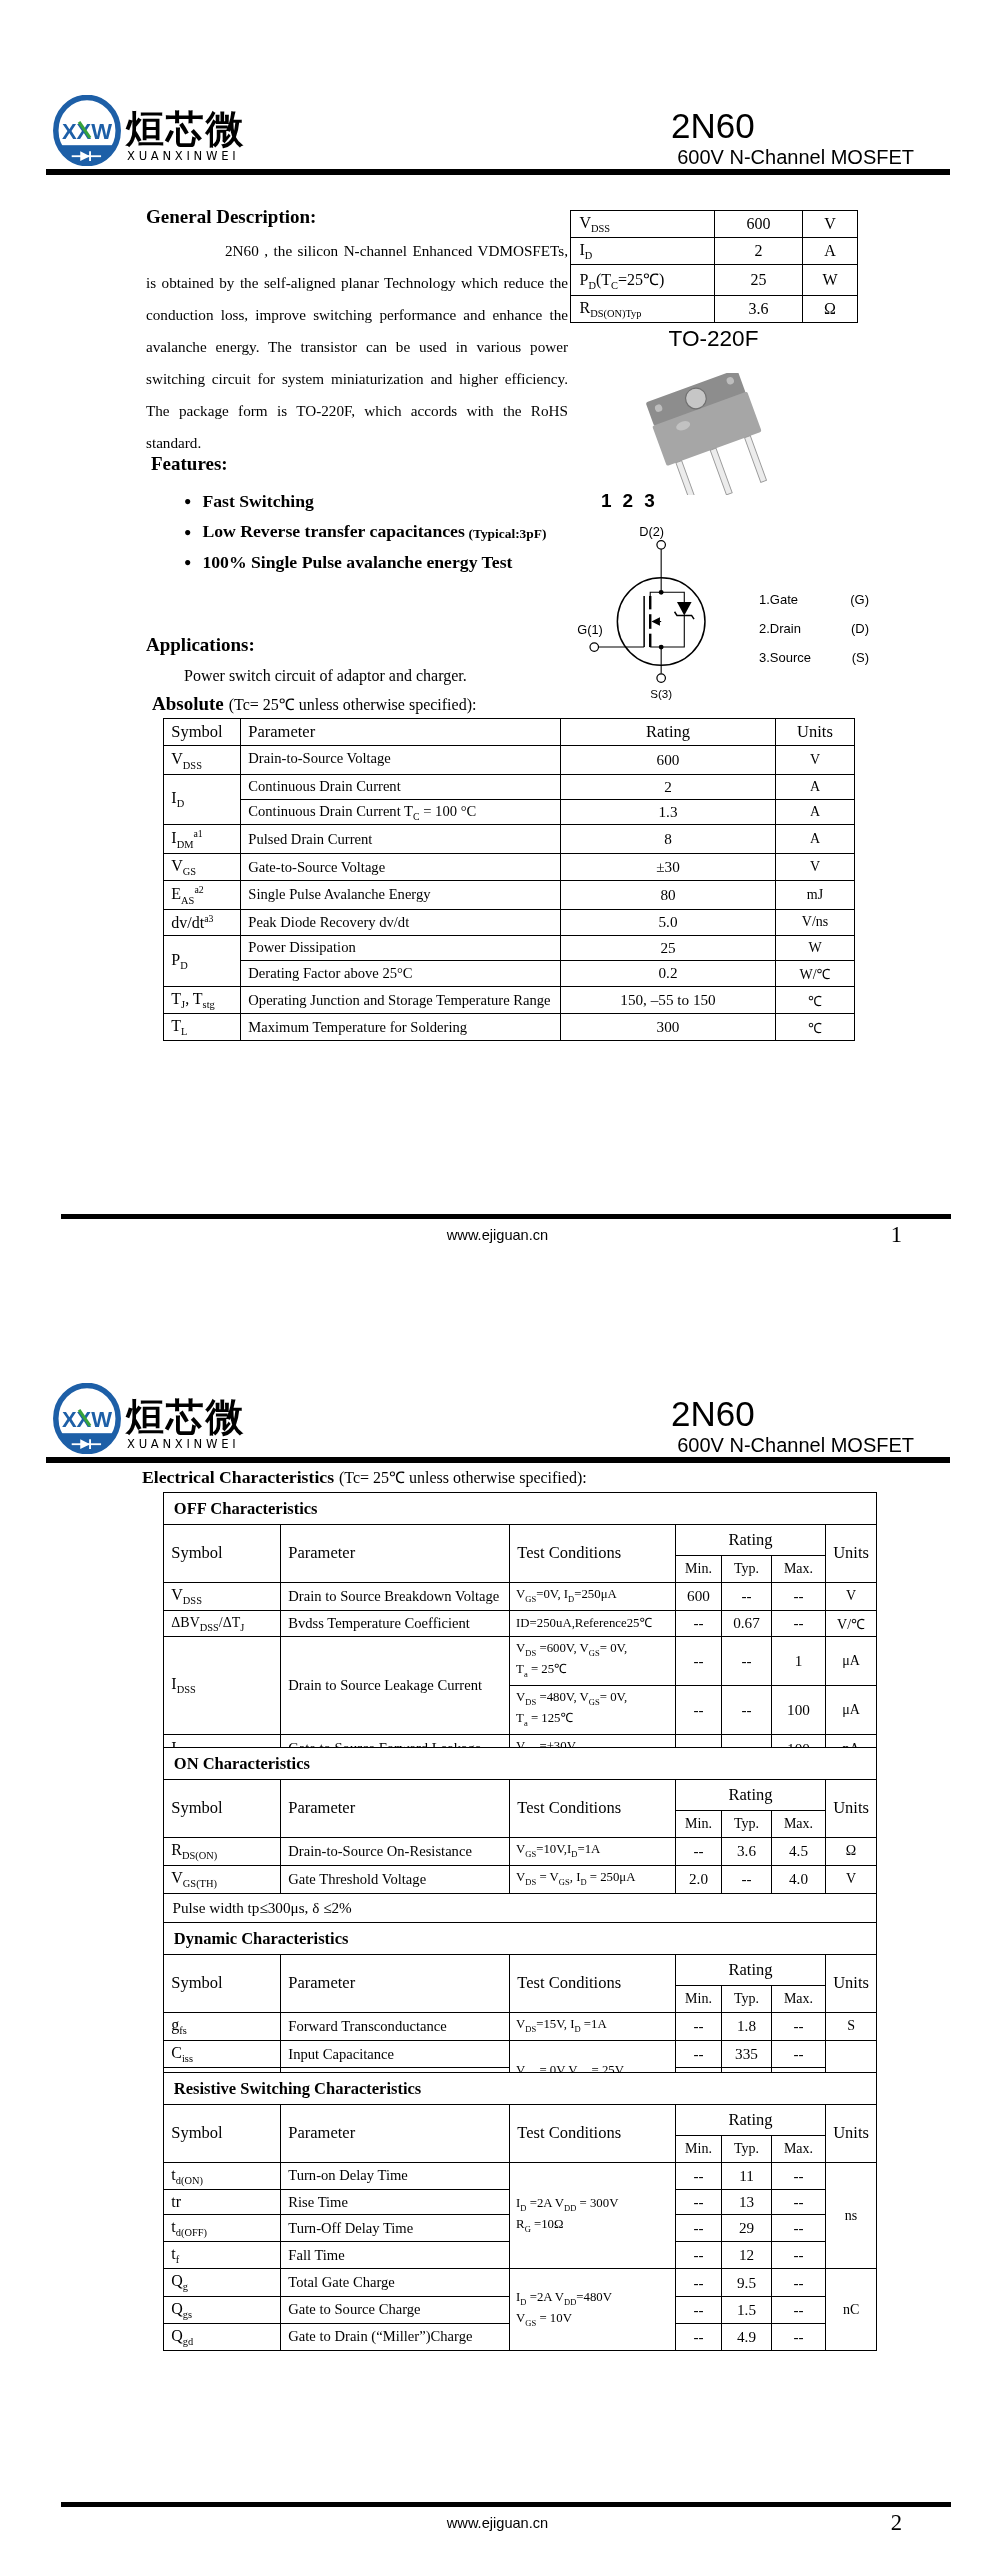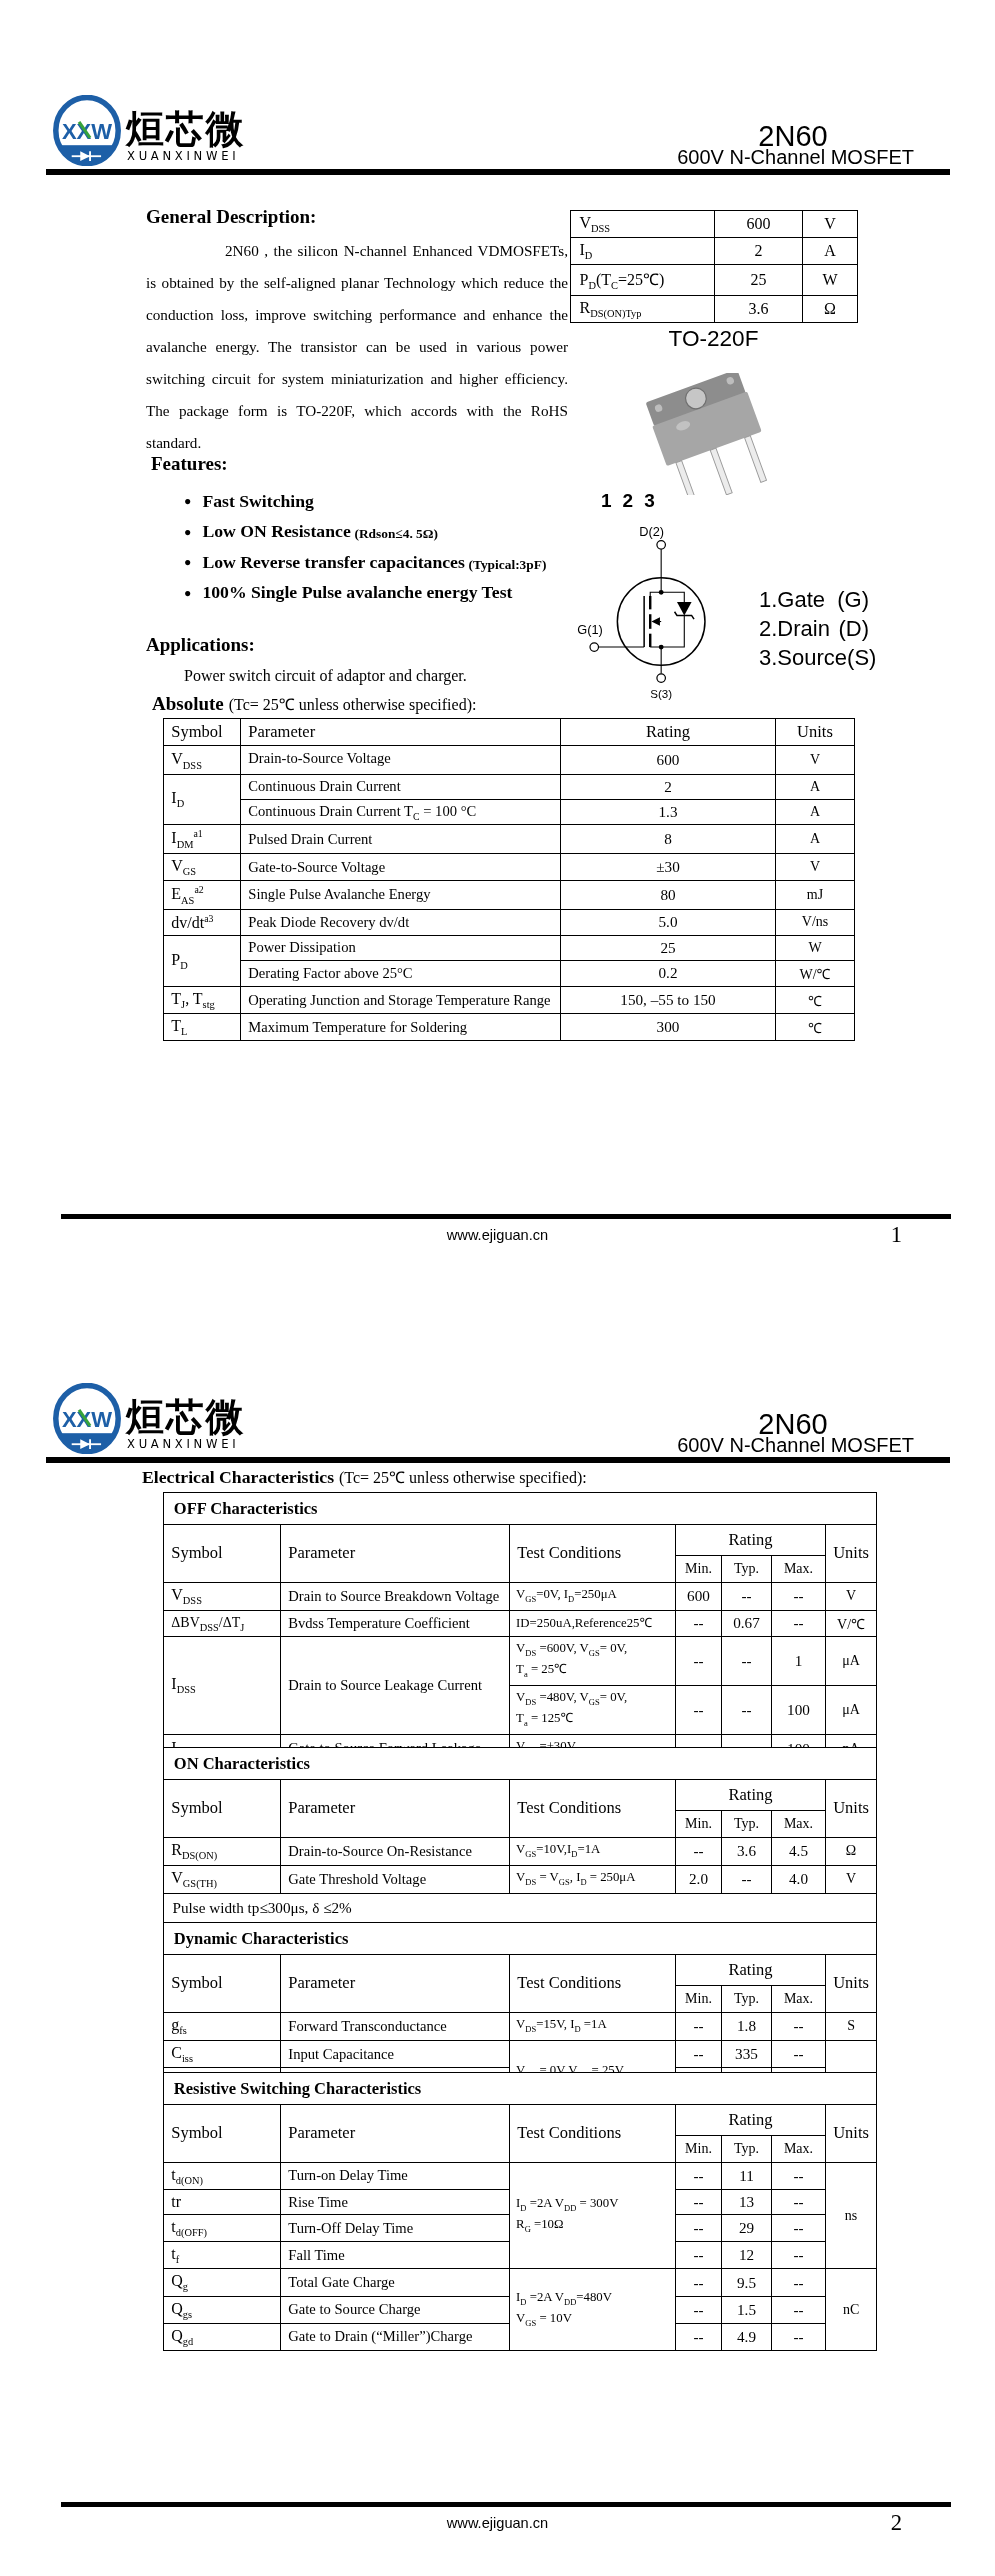--- a/index.html
+++ b/index.html
@@ -8,22 +8,22 @@
   .page{position:absolute;left:0;width:995px;height:1288px;overflow:hidden;background:#fff;}
   #pg1{top:0;} #pg2{top:1288px;}
   .abs{position:absolute;}
 
   
   .hdr-rule{position:absolute;left:46px;top:169px;width:904px;height:5.5px;background:#000;}
   .brand-cn{position:absolute;left:126px;top:104px;font-family:"DejaVu Sans",sans-serif;
             font-weight:bold;font-size:38px;letter-spacing:1.8px;}
   .brand-en{position:absolute;left:127px;top:149px;font-family:"DejaVu Sans",sans-serif;
             font-size:11.6px;letter-spacing:3.7px;}
-  .part{position:absolute;left:671px;top:122px;width:244px;text-align:center;
-        font-family:"Liberation Sans",sans-serif;font-size:29px;line-height:28px;}
+  .part{position:absolute;left:671px;top:112px;width:244px;text-align:left;
+        font-family:"Liberation Sans",sans-serif;font-size:35px;line-height:28px;}
   .subtitle{position:absolute;left:646px;top:147px;width:268px;text-align:right;
         font-family:"Liberation Sans",sans-serif;font-size:20px;line-height:21.3px;}
 
   
   .h1{font-size:19px;font-weight:bold;}
   .h1 .rest{font-weight:normal;font-size:16px;margin-left:4.9px;}
   .para{font-size:15.2px;line-height:32px;text-align:justify;text-indent:79px;}
   .feat{display:flex;align-items:flex-end;height:30.5px;}
   .feat::before{content:"●";font-size:12.2px;margin-right:11px;position:relative;top:-2.4px;}
   .fmain{font-weight:bold;font-size:17.7px;white-space:nowrap;}
@@ -53,21 +53,21 @@
   
   .qt td{font-size:16px;}
   .qt .sy{padding-left:8.5px;}
 
   
   .pkg-name{position:absolute;left:616px;top:326px;width:195px;text-align:center;
             font-family:"Liberation Sans",sans-serif;font-size:22.6px;}
   .pins{position:absolute;left:601px;top:490px;display:flex;gap:11px;
         font-family:"Liberation Sans",sans-serif;font-weight:bold;font-size:19px;}
   .legend{position:absolute;left:759px;top:585px;width:110px;
-          font-family:"Liberation Sans",sans-serif;font-size:22px;}
+          font-family:"Liberation Sans",sans-serif;font-size:13px;}
   .legend .lrow{display:flex;justify-content:space-between;height:29px;align-items:center;}
 
   
   .ft-rule{position:absolute;left:61px;top:1214px;width:890px;height:4.9px;background:#000;}
   .ft-url{position:absolute;left:0;top:1227px;width:995px;text-align:center;
           font-family:"Liberation Sans",sans-serif;font-size:14.6px;}
   .ft-num{position:absolute;left:878px;top:1222px;width:37px;text-align:center;font-size:22.6px;}
 </style>
 </head>
 <body>
@@ -189,24 +189,20 @@
         </div>
   </div>
 
   <div class="abs h1" style="left:151px;top:453px;">Features:</div>
   <div class="abs" style="left:184px;top:481px;">
     <div class="feat">
       <span class="fmain">Fast Switching</span>
           <span class="fnote"></span>
         </div>
     <div class="feat">
-      <span class="fmain">Low ON Resistance</span>
-          <span class="fnote">(Rdson≤4. 5Ω)</span>
-        </div>
-    <div class="feat">
       <span class="fmain">Low Reverse transfer capacitances</span>
           <span class="fnote">(Typical:3pF)</span>
         </div>
     <div class="feat">
       <span class="fmain">100% Single Pulse avalanche energy Test</span>
           <span class="fnote"></span>
         </div>
   </div>
 
   <div class="abs h1" style="left:146px;top:634px;">Applications:</div>

